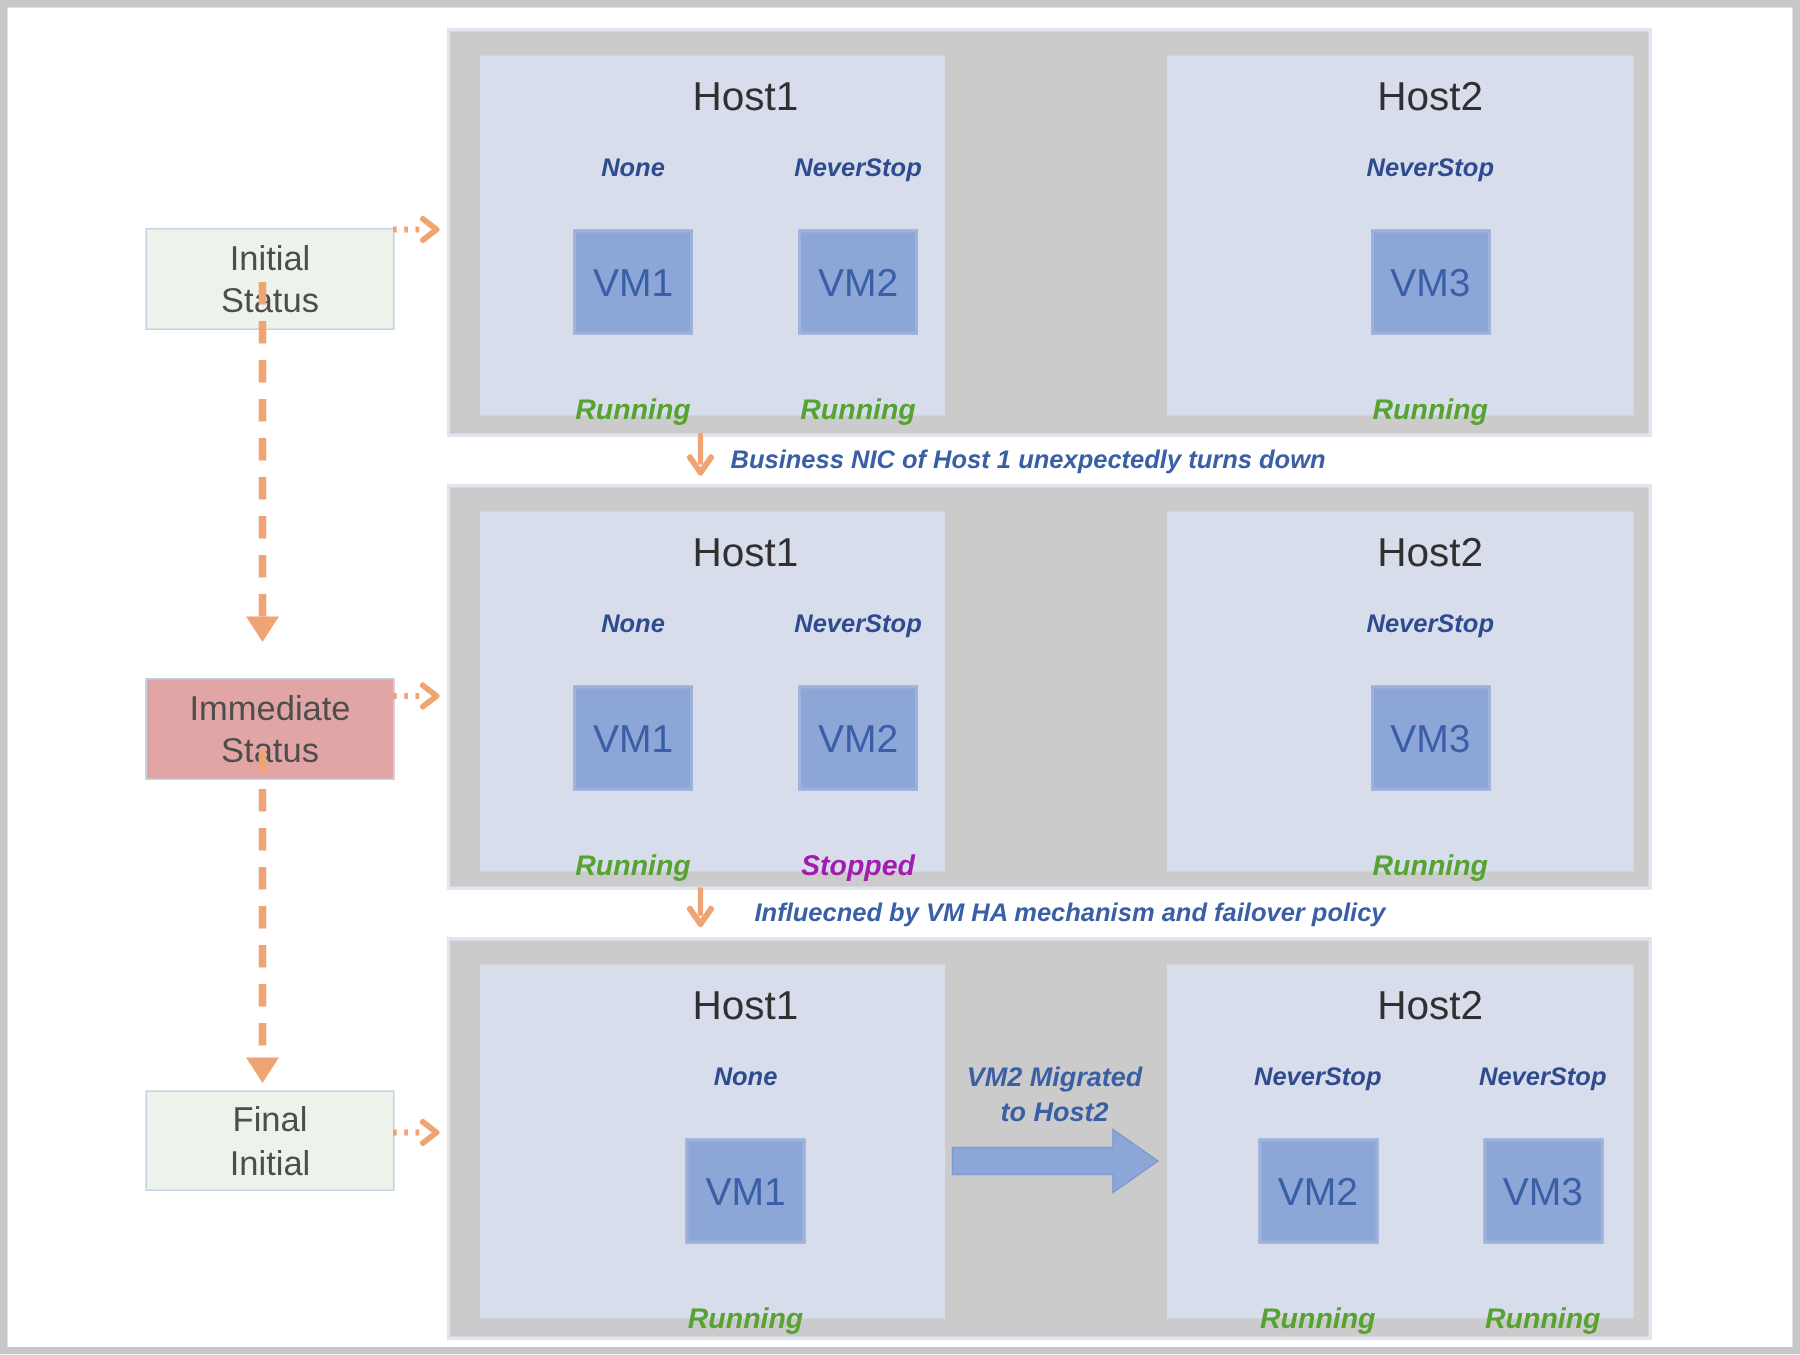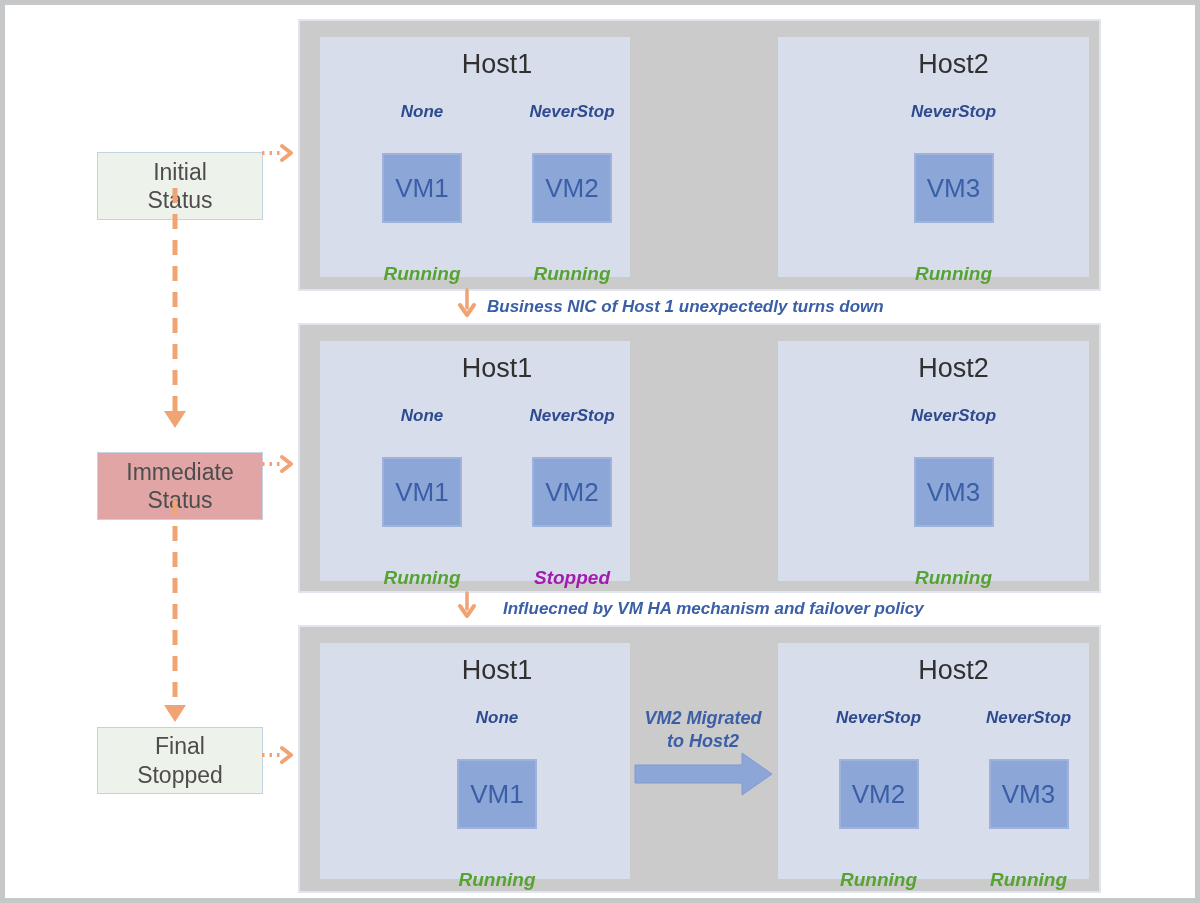--- a/index.html
+++ b/index.html
@@ -109,21 +109,21 @@
 </head>
 <body>
 
 <div id="canvas">
 
   <div class="stage stage-0">Initial
 Status</div>
   <div class="stage stage-1">Immediate
 Status</div>
   <div class="stage stage-2">Final
-Stopped</div>
+Initial</div>
 
   <section class="panel panel-0">
     <div class="host host-a">
       <div class="host-title">Host1</div>
       <div class="vm-row">
         <div class="vm-group">
           <div class="vm-policy">None</div>
           <div class="vm-box">
               <span>VM1</span>
             </div>

